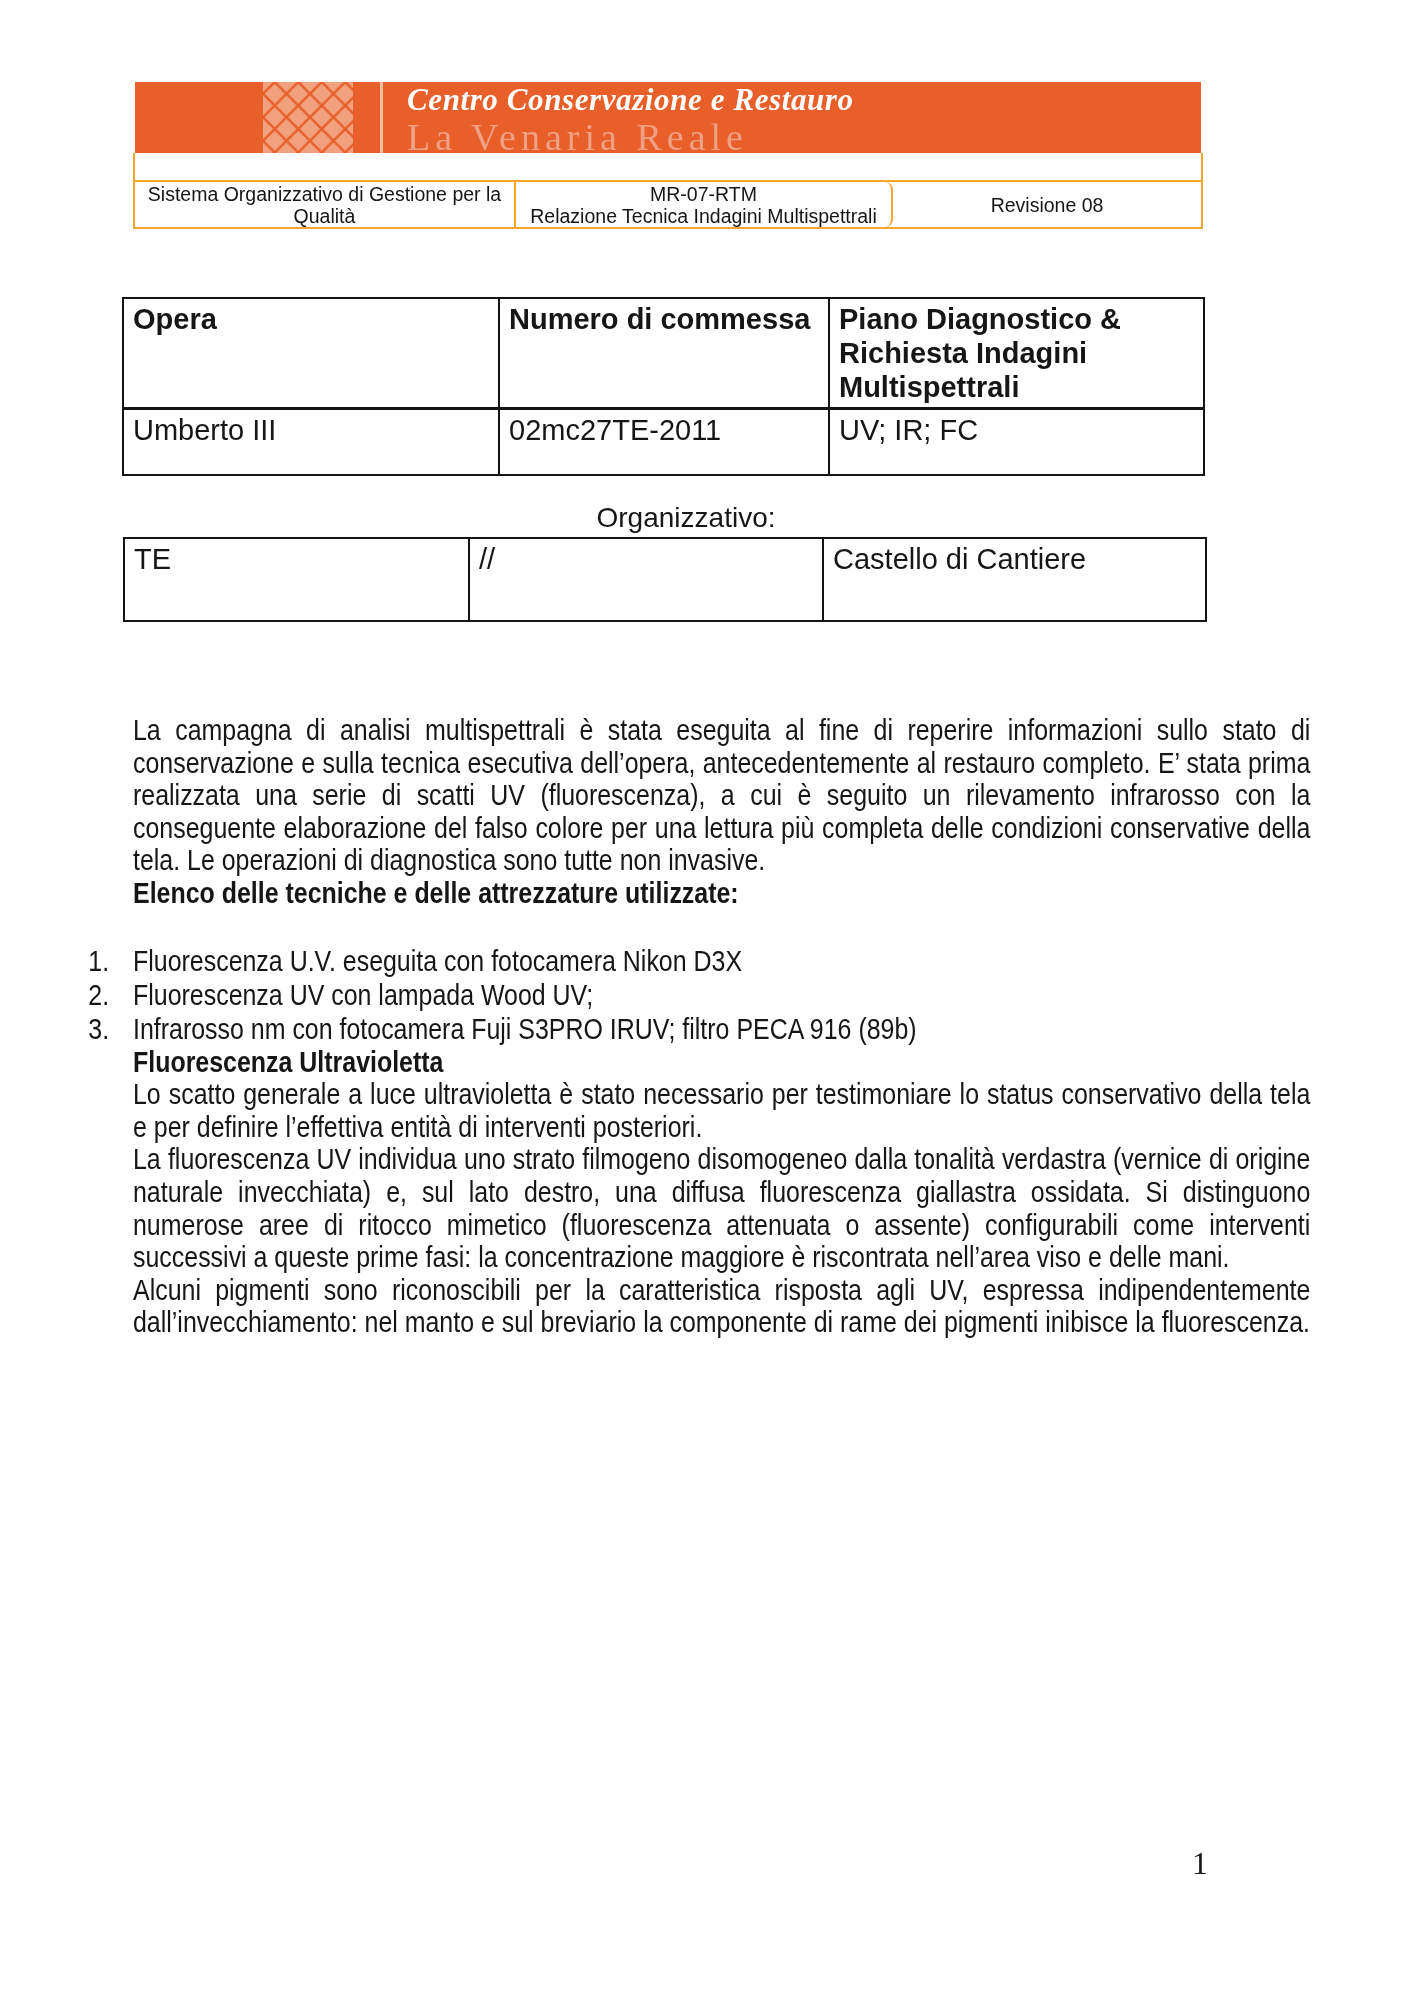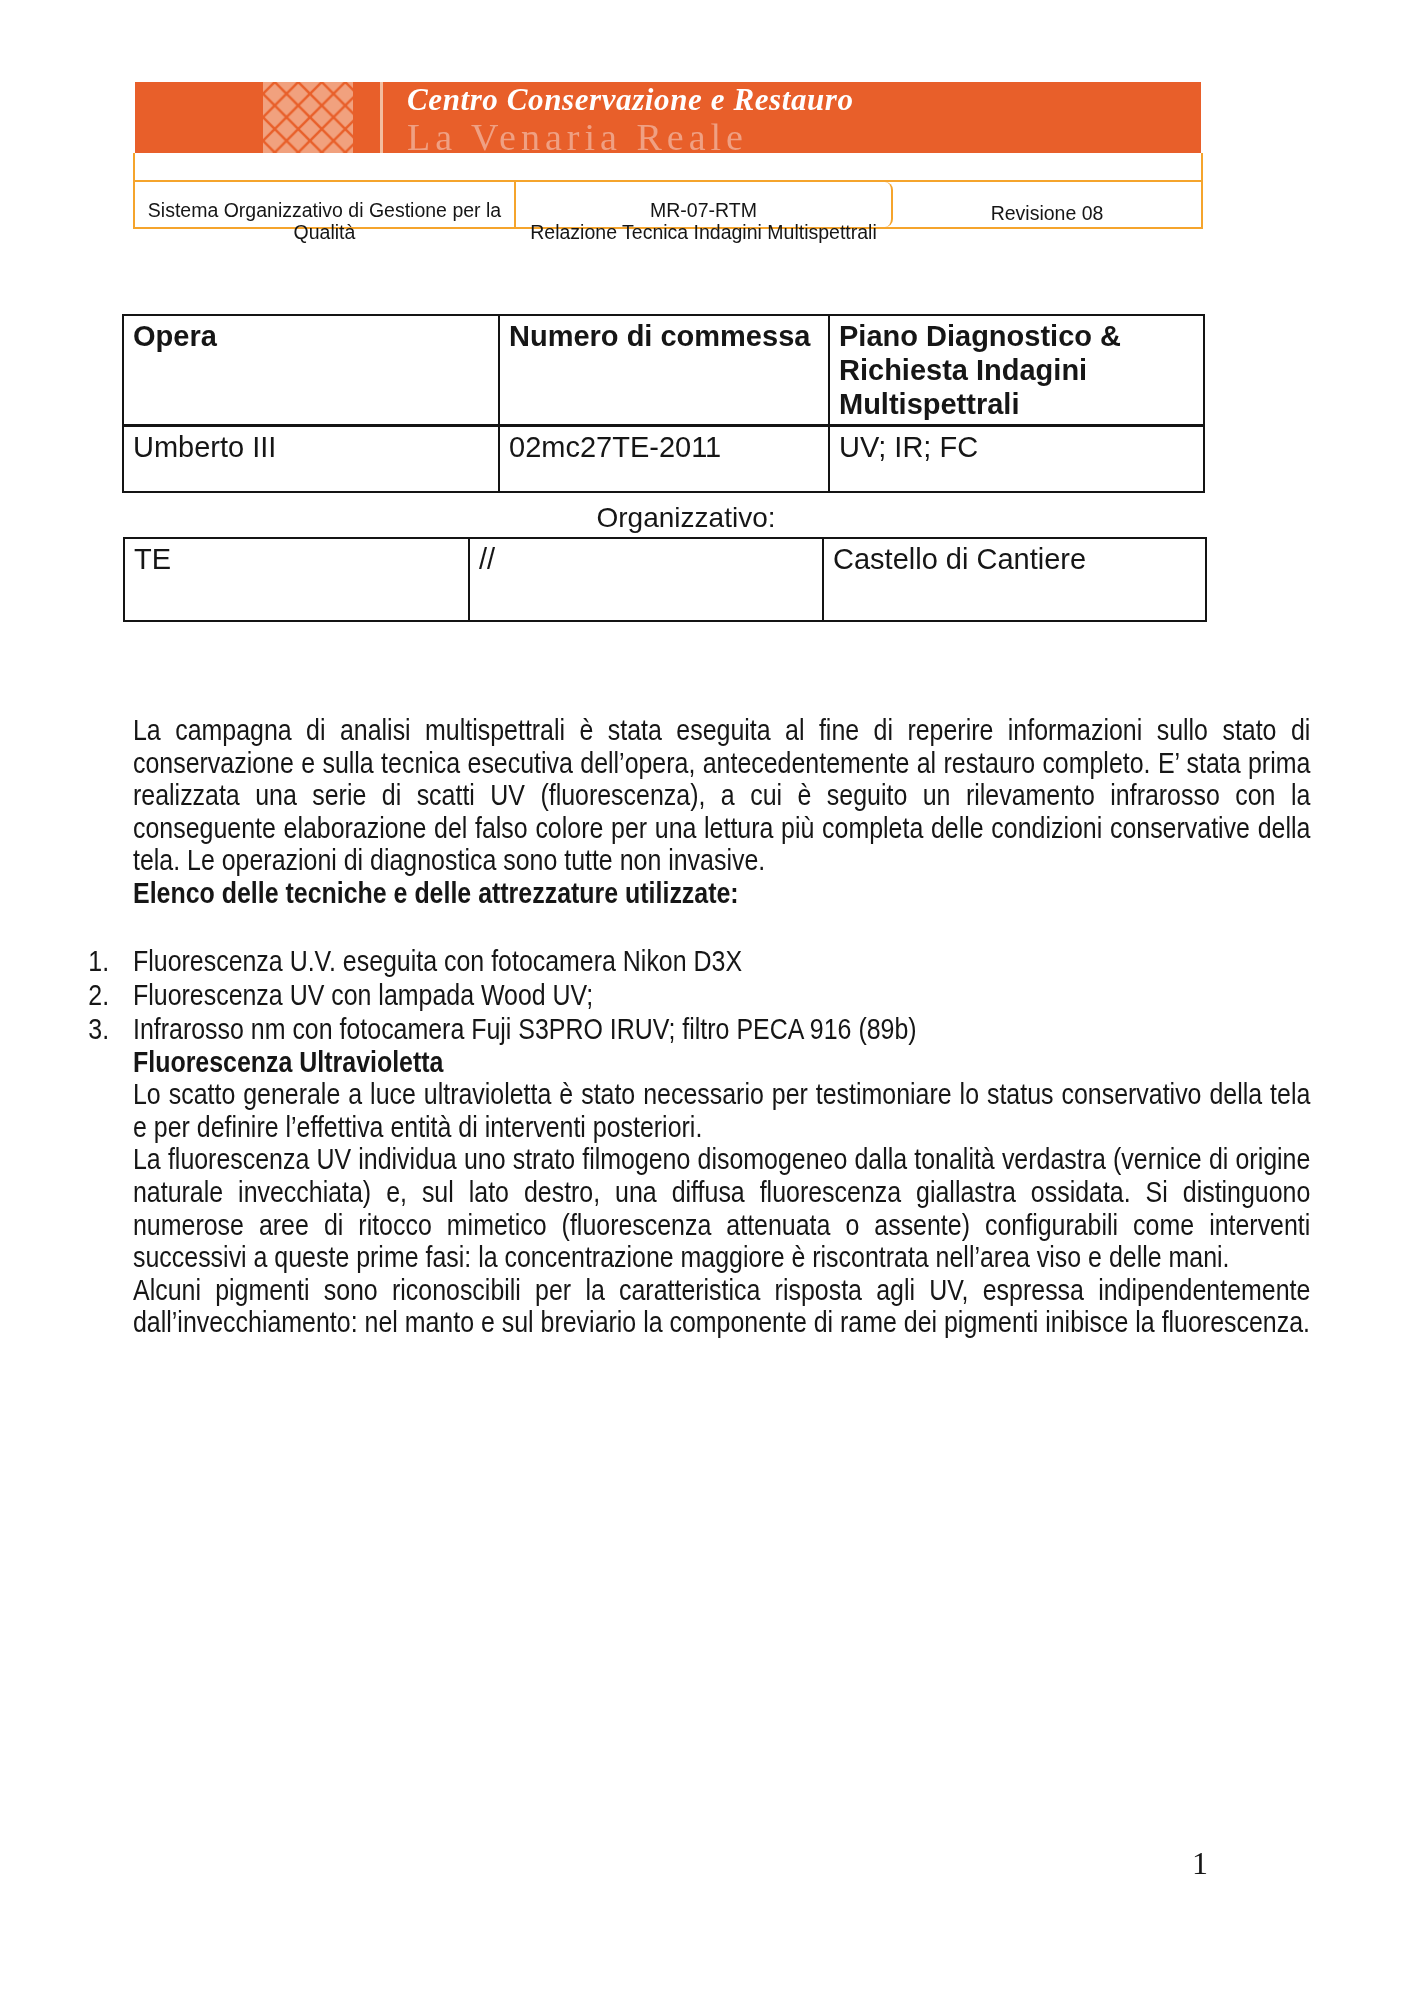--- a/index.html
+++ b/index.html
@@ -21,33 +21,33 @@
     font-family:"Liberation Serif",serif;color:#EFA083;font-size:38px;line-height:42px;
     letter-spacing:5px;margin-top:0px;
   }
 
   
   .hdr-tbl{position:absolute;left:133px;top:153px;width:1070px;box-sizing:border-box;
     border:2px solid #F5A42C;border-top:none;background:#fff;}
   .hdr-gap{height:27px;border-bottom:2px solid #F5A42C;}
   .hdr-cells{display:flex;}
   .hdr-cell{box-sizing:border-box;font-size:19.5px;line-height:22px;text-align:center;
-    padding-top:17px;height:45px;}
+    padding-top:1px;height:45px;}
   .hc1{width:381px;border-right:2px solid #F5A42C;}
   .hc2{width:377px;border-right:2px solid #F5A42C;border-radius:8px;}
   .hc3{width:308px;display:flex;align-items:center;justify-content:center;}
 
   
   table.doc{border-collapse:collapse;table-layout:fixed;}
   table.doc th,table.doc td{
     border:2px solid #141414;vertical-align:top;text-align:left;
     font-size:29px;line-height:34px;padding:3px 8px 3px 9px;box-sizing:border-box;
   }
   table.doc th{font-weight:bold;border-bottom:3px solid #141414;}
-  .tbl-opera{position:absolute;left:122px;top:314px;width:1081px;}
+  .tbl-opera{position:absolute;left:122px;top:297px;width:1081px;}
   .tbl-opera th{height:101px;}
   .tbl-opera td{height:66px;}
   .tbl-dest{position:absolute;left:123px;top:537px;width:1082px;}
   .tbl-dest th{height:35px;padding-top:1px;padding-bottom:0;}
   .tbl-dest td{height:83px;}
 
   .dest-label{position:absolute;left:122px;top:502px;width:1128px;text-align:center;
     font-size:28px;}
 
   

